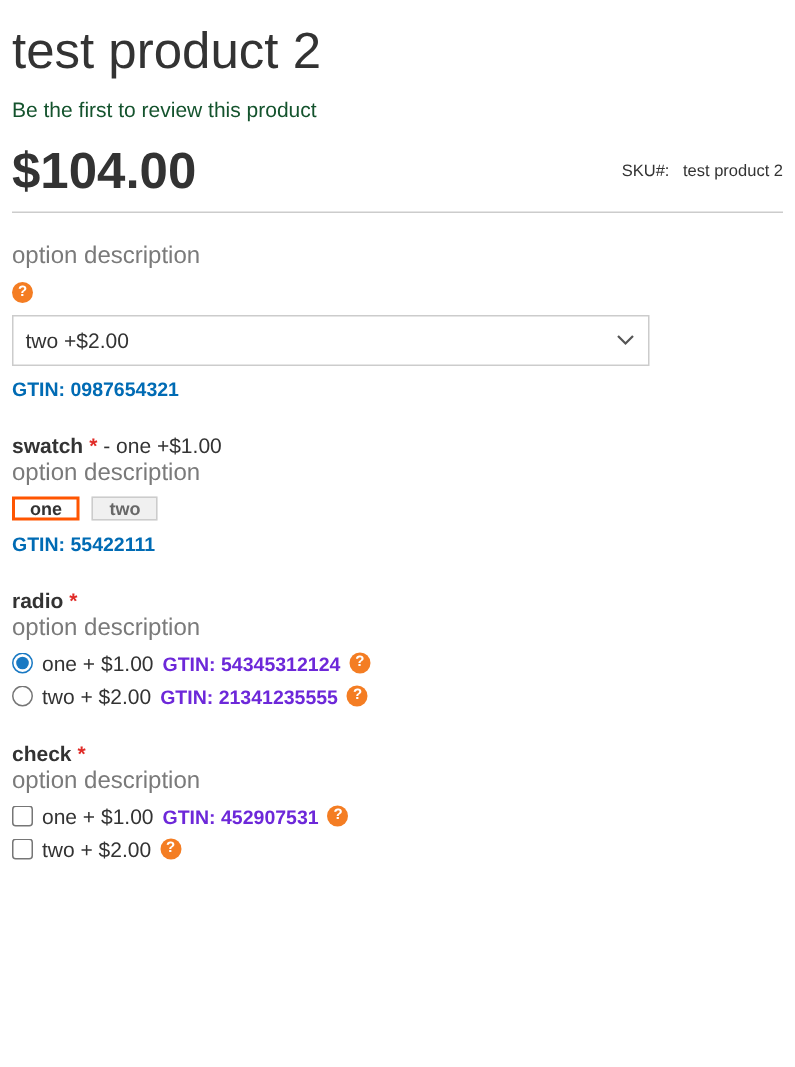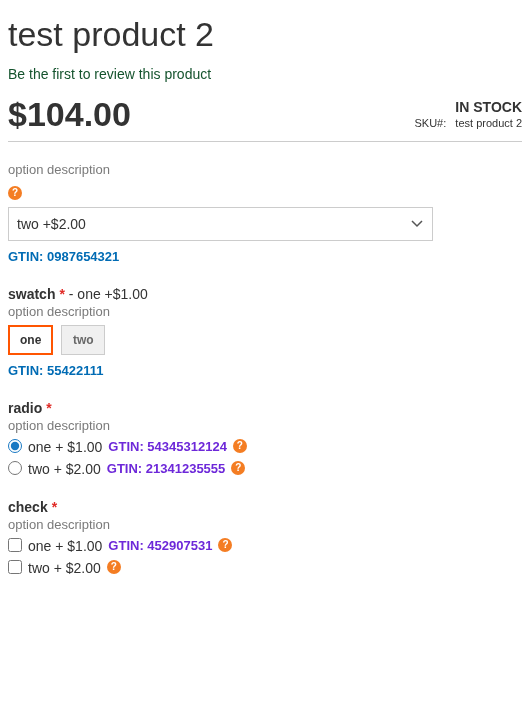--- a/index.html
+++ b/index.html
@@ -62,21 +62,21 @@
     color: #333;
     margin-bottom: 2px;
   }
   .opt-label .suffix { font-weight: normal; color: #333; }
   .req {
     color: #e02b27;
     font-size: 14px;
     margin-left: 4px;
   }
   .opt-desc {
-    font-size: 13px;
+    font-size: 16px;
     color: #7a7a7a;
     margin-bottom: 6px;
   }
   .opt-desc.cut {
     margin-top: -2px;
   }
   .help-icon {
     display: inline-flex;
     align-items: center;
     justify-content: center;
@@ -119,40 +119,40 @@
   .select-caret svg { display: block; }
   .gtin {
     color: #006bb4;
     font-size: 13px;
     font-weight: bold;
     margin-top: 8px;
   }
   .swatch-row { display: flex; gap: 8px; }
   .swatch {
     min-width: 44px;
-    height: 30px;
+    height: 16px;
     padding: 0 10px;
     border: 1px solid #ccc;
     background: #f0f0f0;
     color: #686868;
     font-size: 12px;
     font-weight: 600;
     display: inline-flex;
     align-items: center;
     justify-content: center;
     cursor: pointer;
   }
   .swatch.selected {
     border: 2px solid #ff5501;
     background: #fff;
     color: #333;
   }
   .opt-row {
     display: flex;
-    align-items: flex-start;
+    align-items: center;
     gap: 6px;
     margin-bottom: 6px;
     font-size: 14px;
   }
   .opt-row input[type=radio],
   .opt-row input[type=checkbox] {
     margin: 0;
     width: 14px;
     height: 14px;
     accent-color: #1979c3;
@@ -169,21 +169,20 @@
 
 
 
 <h1 class="title">test product 2</h1>
 
 <a href="#" class="review-link">Be the first to review this product</a>
 
 <div class="price-stock-row">
   <div class="price">$104.00</div>
   <div class="stock-block">
-    <div class="stock-label">IN STOCK</div>
     <div class="sku-line">
       <span class="sku-prefix">SKU#:</span>
       <span class="sku-value">test product 2</span>
     </div>
   </div>
 </div>
 
 <hr class="sep">
 
 

